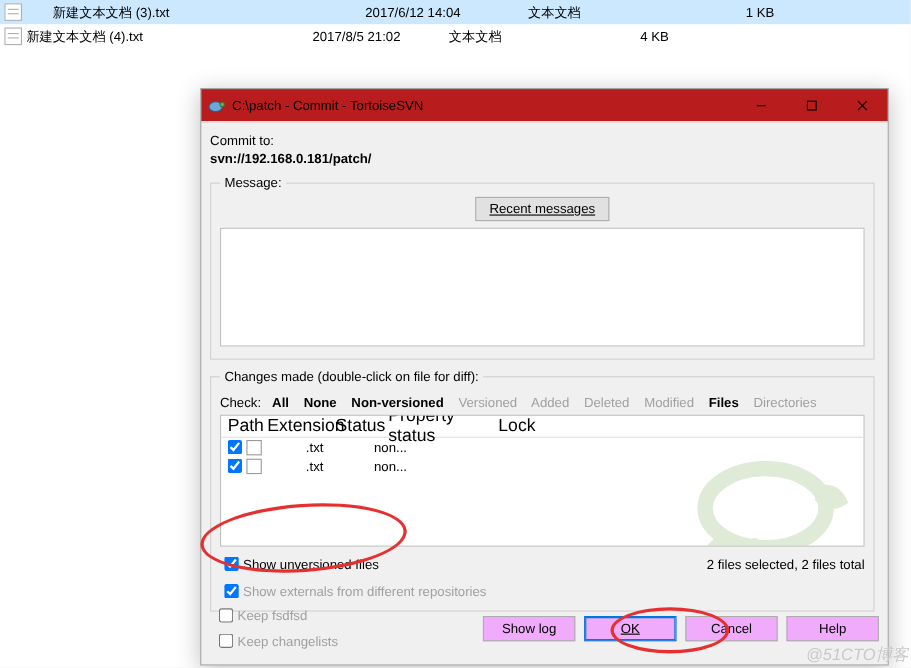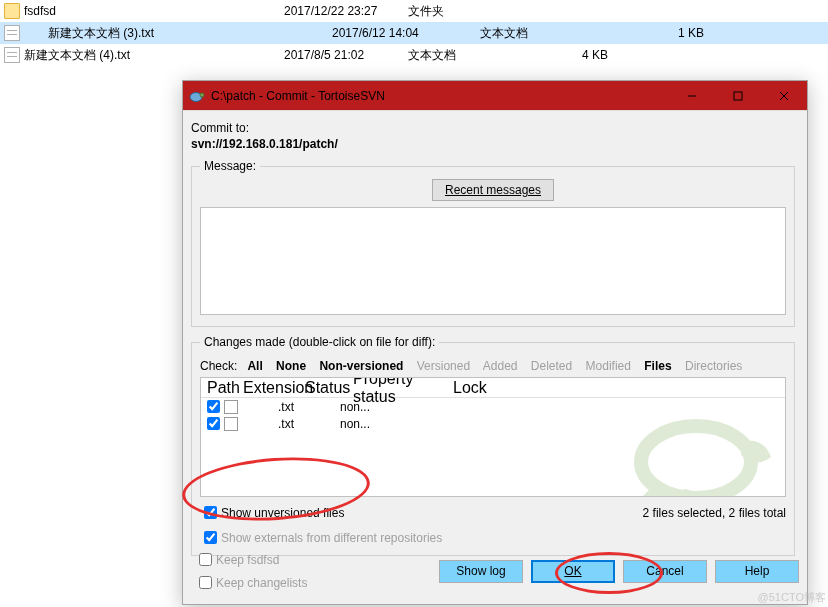--- a/index.html
+++ b/index.html
@@ -39,40 +39,33 @@
   .frow { display:flex; align-items:center; height:17px; padding-left:6px; font-size:12px; }
   .frow input { margin:0 4px 0 0; width:13px; height:13px; }
   .mini-file{width:14px;height:14px;margin-right:4px;background:#fff;border:1px solid #999;display:inline-block;}
   .watermark { position:absolute; right:4px; bottom:-6px; opacity:.22; }
   .info-row{display:flex;align-items:center;margin-top:6px;}
   .info-row .right{margin-left:auto;}
   .cb { width:13px; height:13px; margin-right:4px; vertical-align:-2px; }
   .buttons-row { position:absolute; bottom:4px; left:0; right:0; display:flex; align-items:center; }
   .keep-col{display:flex;flex-direction:column;gap:4px;margin-left:4px;}
   .btnbar{margin-left:auto;display:flex;gap:8px;}
-  .btn { width:84px; height:23px; border:1px solid #adadad; background:#7dd3fc; font-size:12px; display:flex; align-items:center; justify-content:center; }
+  .btn { width:84px; height:23px; border:1px solid #adadad; background:#f0abfc; font-size:12px; display:flex; align-items:center; justify-content:center; }
   .btn.default{border:1px solid #0078d7; box-shadow:inset 0 0 0 1px #0078d7;}
   .underline{text-decoration:underline;}
   
   .anno-ellipse{position:absolute;border:3px solid #e63030;border-radius:50%;pointer-events:none;}
   .anno1{left:182px;top:458px;width:188px;height:62px;transform:rotate(-4deg);}
   .anno2{left:555px;top:552px;width:108px;height:42px;}
-  .credit{position:absolute;right:2px;bottom:2px;color:#c9c9c9;font-size:11px;pointer-events:none;}
+  .credit{position:absolute;right:2px;bottom:2px;color:#c9c9c9;font-size:15px;pointer-events:none;font-style:italic;}
 </style>
 </head>
 <body>
 
 <div class="explorer">
-  <div class="row">
-    <span class="icon folder-icon"></span>
-    <span class="c-name">fsdfsd</span>
-    <span class="c-date">2017/12/22 23:27</span>
-    <span class="c-type">文件夹</span>
-    <span class="c-size"></span>
-  </div>
   <div class="row sel">
     <span class="icon file-icon"></span>
     <span class="c-name">新建文本文档 (3).txt</span>
     <span class="c-date">2017/6/12 14:04</span>
     <span class="c-type">文本文档</span>
     <span class="c-size">1 KB</span>
   </div>
   <div class="row">
     <span class="icon file-icon"></span>
     <span class="c-name">新建文本文档 (4).txt</span>

